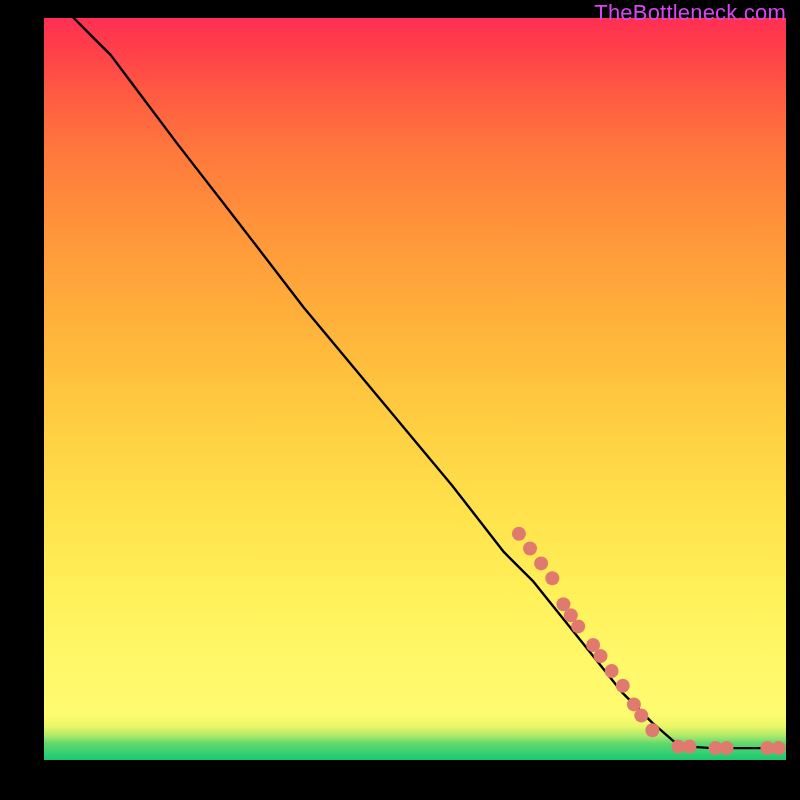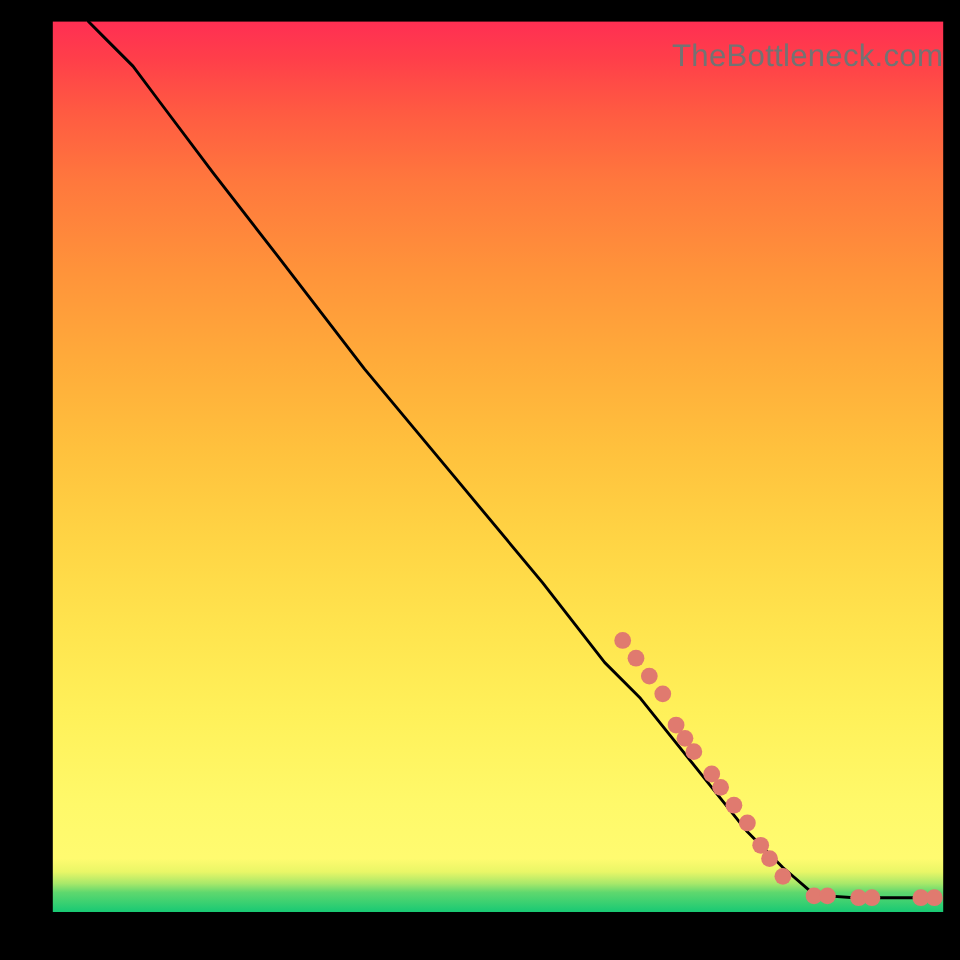--- a/index.html
+++ b/index.html
@@ -39,25 +39,24 @@
       #ff933a 72%,
       #ff783d 82%,
       #ff5a42 90%,
       #ff3e4a 96%,
       #ff2f53 100%);
   }
   .attribution {
     position: absolute;
     top: 0px;
     right: 14px;
-    color: #737373;
-    font-size: 26px;
+    color: #d946ef;
+    font-size: 22px;
     font-weight: 500;
     letter-spacing: 0.2px;
-    margin-top: 31px;
   }
   svg.curve {
     position: absolute;
     left: 0;
     top: 0;
     width: 742px;
     height: 742px;
     overflow: visible;
   }
   .curve-path {

